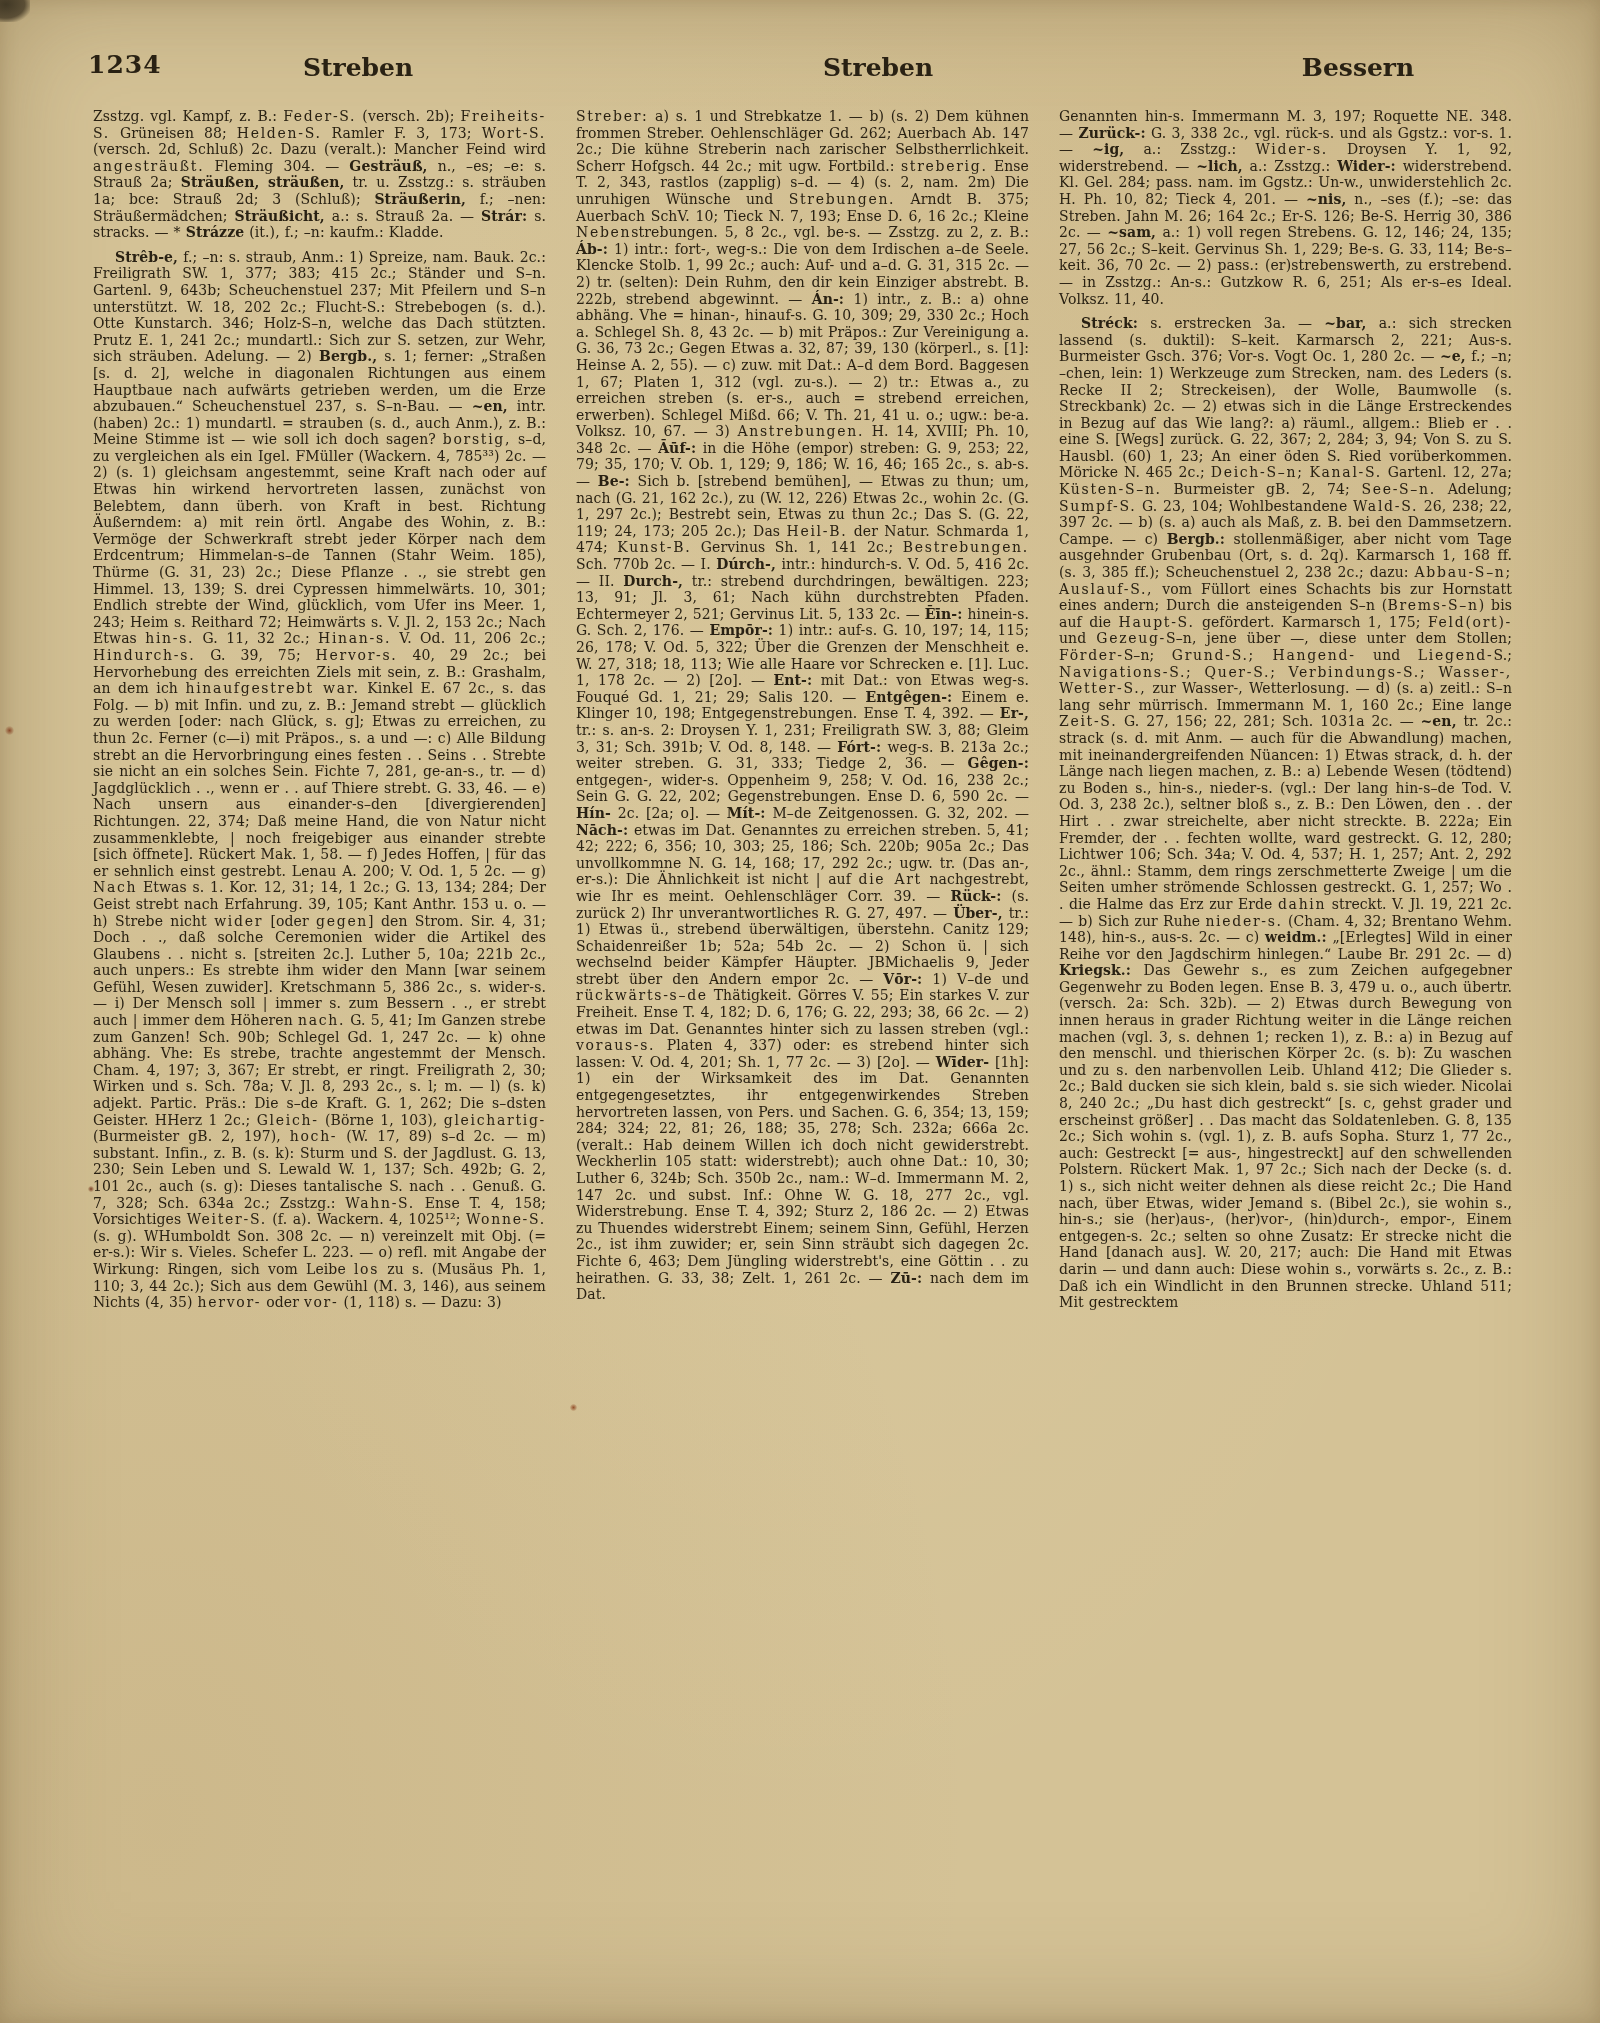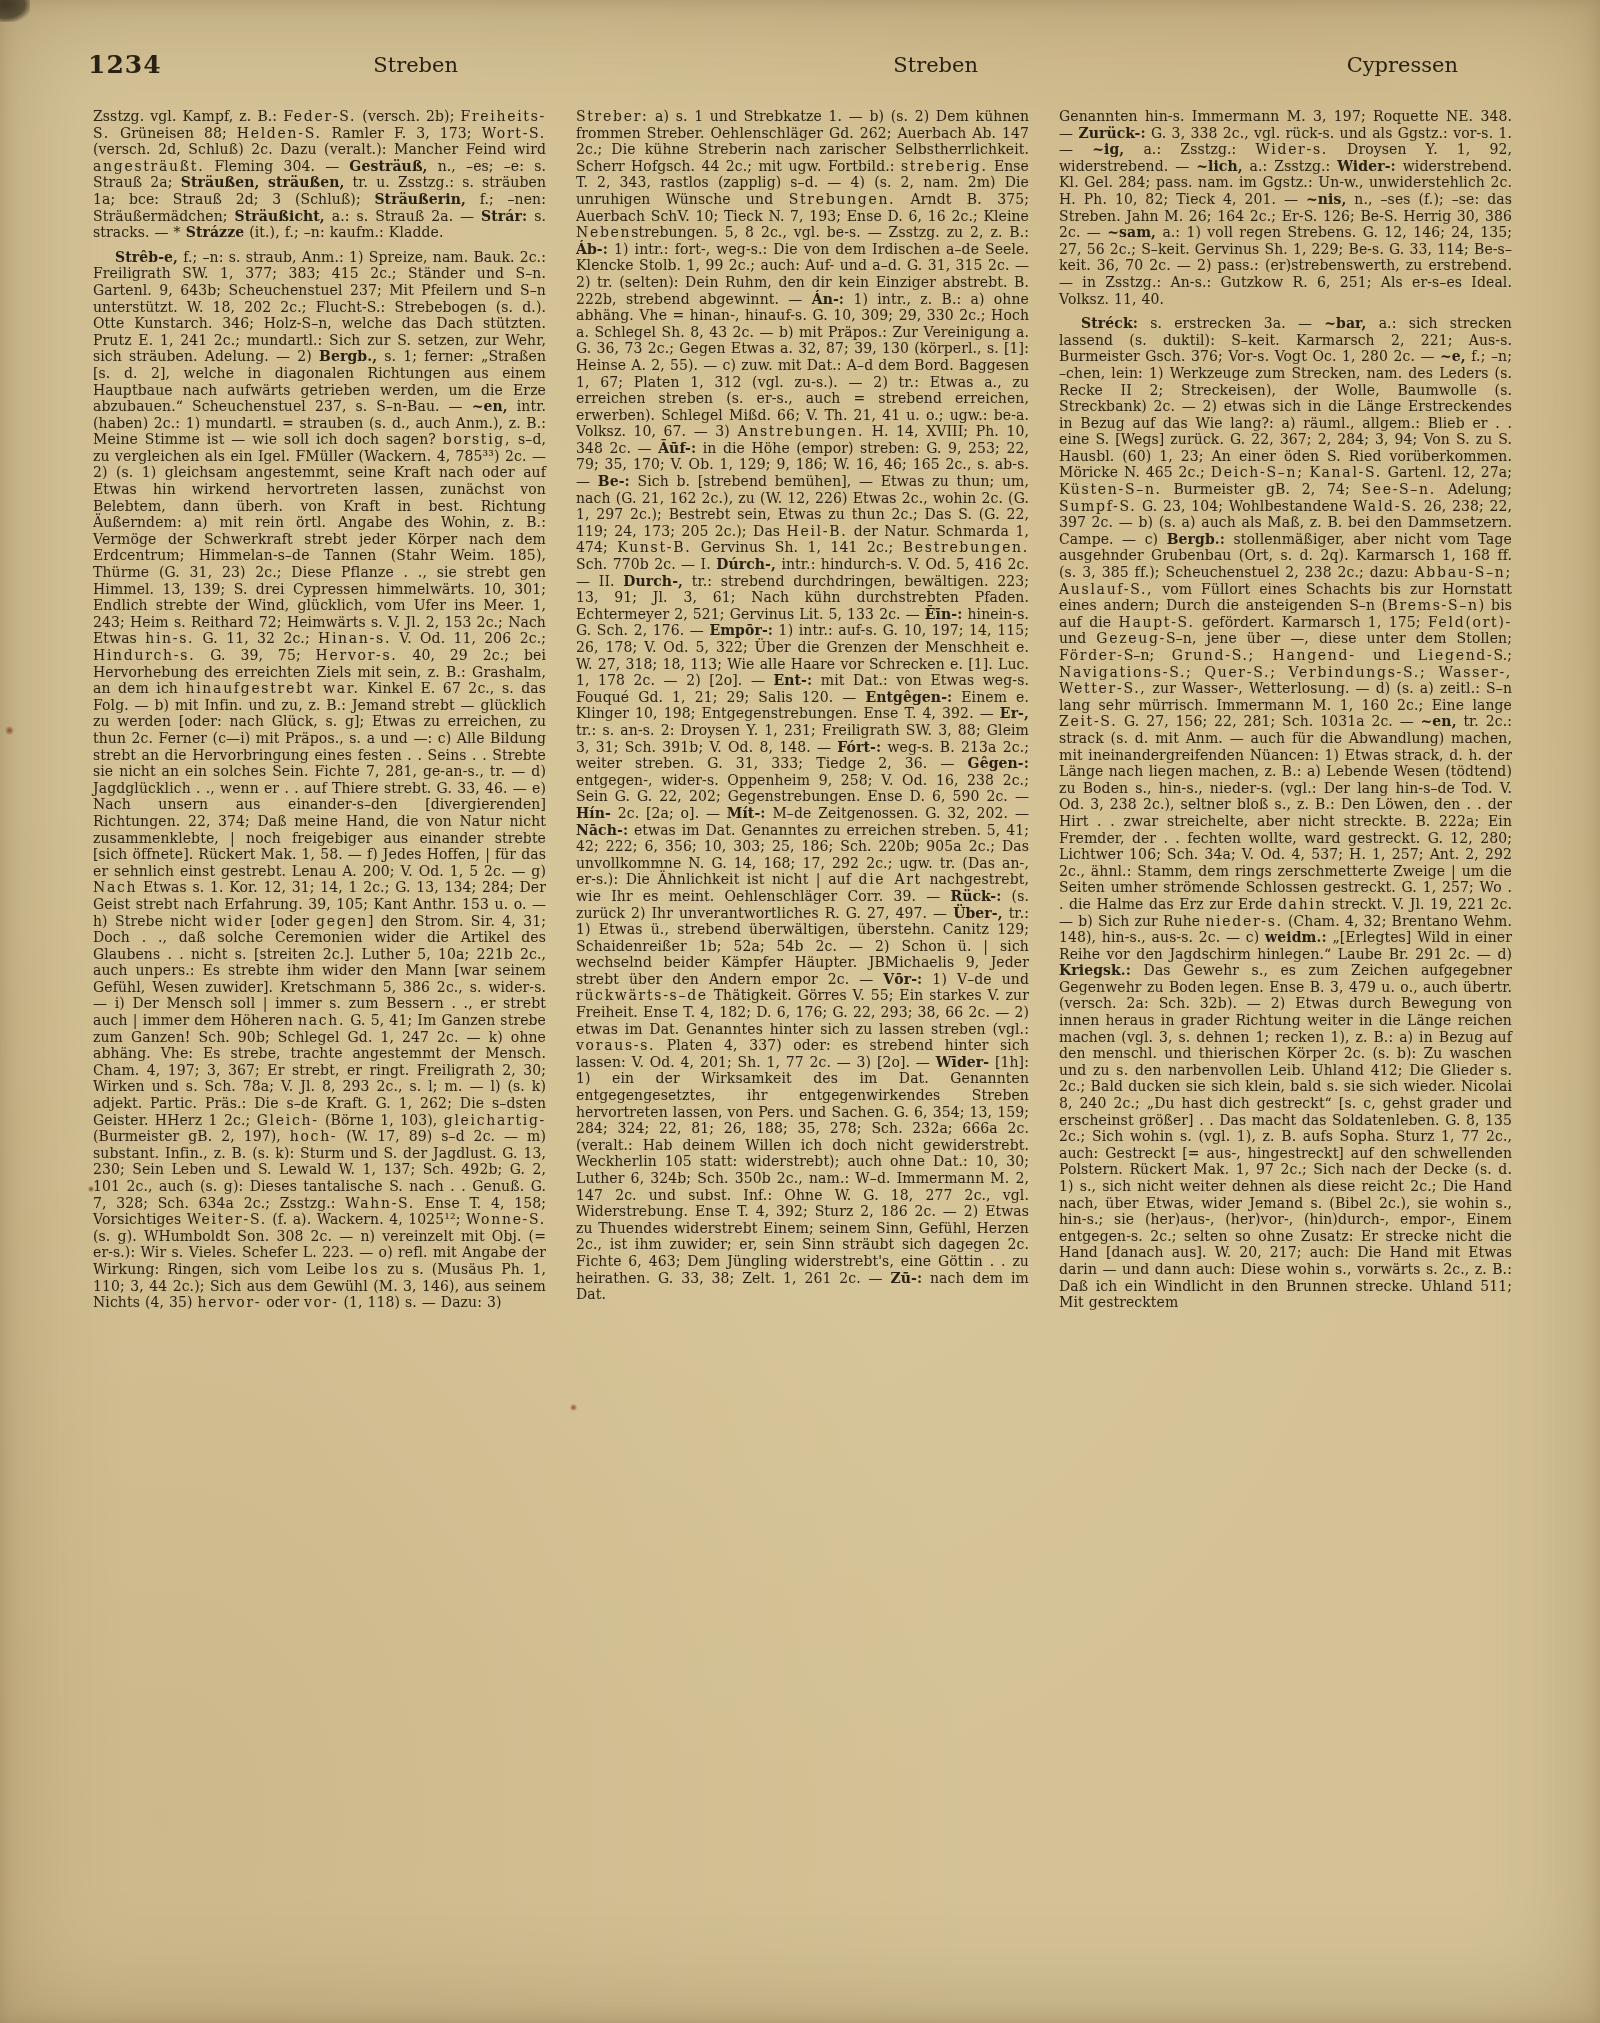--- a/index.html
+++ b/index.html
@@ -20,21 +20,21 @@
     background:radial-gradient(ellipse at 20% 20%, #2e2718 0%, #4a3f2a 55%, transparent 78%);
     opacity:.85;}
   .speck1{position:absolute;left:5px;top:726px;width:9px;height:9px;border-radius:50%;
     background:radial-gradient(circle,#8a4a2a 0%, rgba(138,74,42,0) 75%);}
   .speck2{position:absolute;left:88px;top:1186px;width:6px;height:6px;border-radius:50%;
     background:radial-gradient(circle,#7c3f24 0%, rgba(124,63,36,0) 80%);}
   .speck3{position:absolute;left:570px;top:1404px;width:7px;height:7px;border-radius:50%;
     background:radial-gradient(circle,#94512c 0%, rgba(148,81,44,0) 80%);}
   header{position:absolute;top:50px;left:0;width:1600px;height:34px;}
   .pageno{position:absolute;left:88px;top:0;font-size:25px;font-weight:bold;letter-spacing:1px;}
-  .rh{position:absolute;top:3px;width:200px;text-align:right;font-size:21px;font-weight:normal;}
+  .rh{position:absolute;top:3px;width:200px;text-align:center;font-size:25px;font-weight:bold;}
   .rh1{left:258px;}
   .rh2{left:778px;}
   .rh3{left:1258px;}
   .cols{position:absolute;left:85px;top:100px;width:1436px;display:flex;gap:14px;}
   .col{width:469px;}
   .para{
     margin:8px;
     text-align:justify;
     font-size:14px;
     line-height:16.6px;
@@ -52,21 +52,21 @@
 <div class="page">
   <div class="smudge"></div>
   <div class="speck1"></div>
   <div class="speck2"></div>
   <div class="speck3"></div>
 
   <header>
     <span class="pageno">1234</span>
     <span class="rh rh1">Streben</span>
     <span class="rh rh2">Streben</span>
-    <span class="rh rh3">Cypressen</span>
+    <span class="rh rh3">Bessern</span>
   </header>
 
   <main class="cols">
     <section class="col">
       <p class="para cont"><span>Zsstzg. vgl. Kampf, z. B.: </span><span class="seg-g">Feder-S.</span><span> (versch. 2b); </span><span class="seg-g">Freiheits-S.</span><span> Grüneisen 88; </span><span class="seg-g">Helden-S.</span><span> Ramler F. 3, 173; </span><span class="seg-g">Wort-S.</span><span> (versch. 2d, Schluß) 2c. Dazu (veralt.): Mancher Feind wird </span><span class="seg-g">angesträußt.</span><span> Fleming 304. — </span><span class="seg-b">Gesträuß,</span><span> n., –es; –e: s. Strauß 2a; </span><span class="seg-b">Sträußen, sträußen,</span><span> tr. u. Zsstzg.: s. sträuben 1a; bce: Strauß 2d; 3 (Schluß); </span><span class="seg-b">Sträußerin,</span><span> f.; –nen: Sträußermädchen; </span><span class="seg-b">Sträußicht,</span><span> a.: s. Strauß 2a. — </span><span class="seg-b">Strár:</span><span> s. stracks. — * </span><span class="seg-b">Strázze</span><span> (it.), f.; –n: kaufm.: Kladde.</span></p>
       <p class="para ind"><span class="seg-b">Strêb-e,</span><span> f.; –n: s. straub, Anm.: 1) Spreize, nam. Bauk. 2c.: Freiligrath SW. 1, 377; 383; 415 2c.; Ständer und S–n. Gartenl. 9, 643b; Scheuchenstuel 237; Mit Pfeilern und S–n unterstützt. W. 18, 202 2c.; Flucht-S.: Strebebogen (s. d.). Otte Kunstarch. 346; Holz-S–n, welche das Dach stützten. Prutz E. 1, 241 2c.; mundartl.: Sich zur S. setzen, zur Wehr, sich sträuben. Adelung. — 2) </span><span class="seg-b">Bergb.,</span><span> s. 1; ferner: „Straßen [s. d. 2], welche in diagonalen Richtungen aus einem Hauptbaue nach aufwärts getrieben werden, um die Erze abzubauen.“ Scheuchenstuel 237, s. S–n-Bau. — </span><span class="seg-b">~en,</span><span> intr. (haben) 2c.: 1) mundartl. = strauben (s. d., auch Anm.), z. B.: Meine Stimme ist — wie soll ich doch sagen? </span><span class="seg-g">borstig,</span><span> s–d, zu vergleichen als ein Igel. FMüller (Wackern. 4, 785³³) 2c. — 2) (s. 1) gleichsam angestemmt, seine Kraft nach oder auf Etwas hin wirkend hervortreten lassen, zunächst von Belebtem, dann überh. von Kraft in best. Richtung Äußerndem: a) mit rein örtl. Angabe des Wohin, z. B.: Vermöge der Schwerkraft strebt jeder Körper nach dem Erdcentrum; Himmelan-s–de Tannen (Stahr Weim. 185), Thürme (G. 31, 23) 2c.; Diese Pflanze . ., sie strebt gen Himmel. 13, 139; S. drei Cypressen himmelwärts. 10, 301; Endlich strebte der Wind, glücklich, vom Ufer ins Meer. 1, 243; Heim s. Reithard 72; Heimwärts s. V. Jl. 2, 153 2c.; Nach Etwas </span><span class="seg-g">hin-s.</span><span> G. 11, 32 2c.; </span><span class="seg-g">Hinan-s.</span><span> V. Od. 11, 206 2c.; </span><span class="seg-g">Hindurch-s.</span><span> G. 39, 75; </span><span class="seg-g">Hervor-s.</span><span> 40, 29 2c.; bei Hervorhebung des erreichten Ziels mit sein, z. B.: Grashalm, an dem ich </span><span class="seg-g">hinaufgestrebt war.</span><span> Kinkel E. 67 2c., s. das Folg. — b) mit Infin. und zu, z. B.: Jemand strebt — glücklich zu werden [oder: nach Glück, s. g]; Etwas zu erreichen, zu thun 2c. Ferner (c—i) mit Präpos., s. a und —: c) Alle Bildung strebt an die Hervorbringung eines festen . . Seins . . Strebte sie nicht an ein solches Sein. Fichte 7, 281, ge-an-s., tr. — d) Jagdglücklich . ., wenn er . . auf Thiere strebt. G. 33, 46. — e) Nach unsern aus einander-s–den [divergierenden] Richtungen. 22, 374; Daß meine Hand, die von Natur nicht zusammenklebte, | noch freigebiger aus einander strebte [sich öffnete]. Rückert Mak. 1, 58. — f) Jedes Hoffen, | für das er sehnlich einst gestrebt. Lenau A. 200; V. Od. 1, 5 2c. — g) </span><span class="seg-g">Nach</span><span> Etwas s. 1. Kor. 12, 31; 14, 1 2c.; G. 13, 134; 284; Der Geist strebt nach Erfahrung. 39, 105; Kant Anthr. 153 u. o. — h) Strebe nicht </span><span class="seg-g">wider</span><span> [oder </span><span class="seg-g">gegen</span><span>] den Strom. Sir. 4, 31; Doch . ., daß solche Ceremonien wider die Artikel des Glaubens . . nicht s. [streiten 2c.]. Luther 5, 10a; 221b 2c., auch unpers.: Es strebte ihm wider den Mann [war seinem Gefühl, Wesen zuwider]. Kretschmann 5, 386 2c., s. wider-s. — i) Der Mensch soll | immer s. zum Bessern . ., er strebt auch | immer dem Höheren </span><span class="seg-g">nach.</span><span> G. 5, 41; Im Ganzen strebe zum Ganzen! Sch. 90b; Schlegel Gd. 1, 247 2c. — k) ohne abhäng. Vhe: Es strebe, trachte angestemmt der Mensch. Cham. 4, 197; 3, 367; Er strebt, er ringt. Freiligrath 2, 30; Wirken und s. Sch. 78a; V. Jl. 8, 293 2c., s. l; m. — l) (s. k) adjekt. Partic. Präs.: Die s–de Kraft. G. 1, 262; Die s–dsten Geister. HHerz 1 2c.; </span><span class="seg-g">Gleich-</span><span> (Börne 1, 103), </span><span class="seg-g">gleichartig-</span><span> (Burmeister gB. 2, 197), </span><span class="seg-g">hoch-</span><span> (W. 17, 89) s–d 2c. — m) substant. Infin., z. B. (s. k): Sturm und S. der Jagdlust. G. 13, 230; Sein Leben und S. Lewald W. 1, 137; Sch. 492b; G. 2, 101 2c., auch (s. g): Dieses tantalische S. nach . . Genuß. G. 7, 328; Sch. 634a 2c.; Zsstzg.: </span><span class="seg-g">Wahn-S.</span><span> Ense T. 4, 158; Vorsichtiges </span><span class="seg-g">Weiter-S.</span><span> (f. a). Wackern. 4, 1025¹²; </span><span class="seg-g">Wonne-S.</span><span> (s. g). WHumboldt Son. 308 2c. — n) vereinzelt mit Obj. (= er-s.): Wir s. Vieles. Schefer L. 223. — o) refl. mit Angabe der Wirkung: Ringen, sich vom Leibe </span><span class="seg-g">los</span><span> zu s. (Musäus Ph. 1, 110; 3, 44 2c.); Sich aus dem Gewühl (M. 3, 146), aus seinem Nichts (4, 35) </span><span class="seg-g">hervor-</span><span> oder </span><span class="seg-g">vor-</span><span> (1, 118) s. — Dazu: 3)</span></p>
     </section>
     <section class="col">
       <p class="para cont"><span class="seg-g">Streber:</span><span> a) s. 1 und Strebkatze 1. — b) (s. 2) Dem kühnen frommen Streber. Oehlenschläger Gd. 262; Auerbach Ab. 147 2c.; Die kühne Streberin nach zarischer Selbstherrlichkeit. Scherr Hofgsch. 44 2c.; mit ugw. Fortbild.: </span><span class="seg-g">streberig.</span><span> Ense T. 2, 343, rastlos (zapplig) s–d. — 4) (s. 2, nam. 2m) Die unruhigen Wünsche und </span><span class="seg-g">Strebungen.</span><span> Arndt B. 375; Auerbach SchV. 10; Tieck N. 7, 193; Ense D. 6, 16 2c.; Kleine </span><span class="seg-g">Neben</span><span>strebungen. 5, 8 2c., vgl. be-s. — Zsstzg. zu 2, z. B.: </span><span class="seg-b">Áb-:</span><span> 1) intr.: fort-, weg-s.: Die von dem Irdischen a–de Seele. Klencke Stolb. 1, 99 2c.; auch: Auf- und a–d. G. 31, 315 2c. — 2) tr. (selten): Dein Ruhm, den dir kein Einziger abstrebt. B. 222b, strebend abgewinnt. — </span><span class="seg-b">Án-:</span><span> 1) intr., z. B.: a) ohne abhäng. Vhe = hinan-, hinauf-s. G. 10, 309; 29, 330 2c.; Hoch a. Schlegel Sh. 8, 43 2c. — b) mit Präpos.: Zur Vereinigung a. G. 36, 73 2c.; Gegen Etwas a. 32, 87; 39, 130 (körperl., s. [1]: Heinse A. 2, 55). — c) zuw. mit Dat.: A–d dem Bord. Baggesen 1, 67; Platen 1, 312 (vgl. zu-s.). — 2) tr.: Etwas a., zu erreichen streben (s. er-s., auch = strebend erreichen, erwerben). Schlegel Mißd. 66; V. Th. 21, 41 u. o.; ugw.: be-a. Volksz. 10, 67. — 3) </span><span class="seg-g">Anstrebungen.</span><span> H. 14, XVIII; Ph. 10, 348 2c. — </span><span class="seg-b">Āūf-:</span><span> in die Höhe (empor) streben: G. 9, 253; 22, 79; 35, 170; V. Ob. 1, 129; 9, 186; W. 16, 46; 165 2c., s. ab-s. — </span><span class="seg-b">Be-:</span><span> Sich b. [strebend bemühen], — Etwas zu thun; um, nach (G. 21, 162 2c.), zu (W. 12, 226) Etwas 2c., wohin 2c. (G. 1, 297 2c.); Bestrebt sein, Etwas zu thun 2c.; Das S. (G. 22, 119; 24, 173; 205 2c.); Das </span><span class="seg-g">Heil-B.</span><span> der Natur. Schmarda 1, 474; </span><span class="seg-g">Kunst-B.</span><span> Gervinus Sh. 1, 141 2c.; </span><span class="seg-g">Bestrebungen.</span><span> Sch. 770b 2c. — I. </span><span class="seg-b">Dúrch-,</span><span> intr.: hindurch-s. V. Od. 5, 416 2c. — II. </span><span class="seg-b">Durch-,</span><span> tr.: strebend durchdringen, bewältigen. 223; 13, 91; Jl. 3, 61; Nach kühn durchstrebten Pfaden. Echtermeyer 2, 521; Gervinus Lit. 5, 133 2c. — </span><span class="seg-b">Ēīn-:</span><span> hinein-s. G. Sch. 2, 176. — </span><span class="seg-b">Empōr-:</span><span> 1) intr.: auf-s. G. 10, 197; 14, 115; 26, 178; V. Od. 5, 322; Über die Grenzen der Menschheit e. W. 27, 318; 18, 113; Wie alle Haare vor Schrecken e. [1]. Luc. 1, 178 2c. — 2) [2o]. — </span><span class="seg-b">Ent-:</span><span> mit Dat.: von Etwas weg-s. Fouqué Gd. 1, 21; 29; Salis 120. — </span><span class="seg-b">Entgêgen-:</span><span> Einem e. Klinger 10, 198; Entgegenstrebungen. Ense T. 4, 392. — </span><span class="seg-b">Er-,</span><span> tr.: s. an-s. 2: Droysen Y. 1, 231; Freiligrath SW. 3, 88; Gleim 3, 31; Sch. 391b; V. Od. 8, 148. — </span><span class="seg-b">Fórt-:</span><span> weg-s. B. 213a 2c.; weiter streben. G. 31, 333; Tiedge 2, 36. — </span><span class="seg-b">Gêgen-:</span><span> entgegen-, wider-s. Oppenheim 9, 258; V. Od. 16, 238 2c.; Sein G. G. 22, 202; Gegenstrebungen. Ense D. 6, 590 2c. — </span><span class="seg-b">Hín-</span><span> 2c. [2a; o]. — </span><span class="seg-b">Mít-:</span><span> M–de Zeitgenossen. G. 32, 202. — </span><span class="seg-b">Nāch-:</span><span> etwas im Dat. Genanntes zu erreichen streben. 5, 41; 42; 222; 6, 356; 10, 303; 25, 186; Sch. 220b; 905a 2c.; Das unvollkommne N. G. 14, 168; 17, 292 2c.; ugw. tr. (Das an-, er-s.): Die Ähnlichkeit ist nicht | auf </span><span class="seg-g">die Art</span><span> nachgestrebt, wie Ihr es meint. Oehlenschläger Corr. 39. — </span><span class="seg-b">Rück-:</span><span> (s. zurück 2) Ihr unverantwortliches R. G. 27, 497. — </span><span class="seg-b">Über-,</span><span> tr.: 1) Etwas ü., strebend überwältigen, überstehn. Canitz 129; Schaidenreißer 1b; 52a; 54b 2c. — 2) Schon ü. | sich wechselnd beider Kämpfer Häupter. JBMichaelis 9, Jeder strebt über den Andern empor 2c. — </span><span class="seg-b">Vōr-:</span><span> 1) V–de und </span><span class="seg-g">rückwärts-s–de</span><span> Thätigkeit. Görres V. 55; Ein starkes V. zur Freiheit. Ense T. 4, 182; D. 6, 176; G. 22, 293; 38, 66 2c. — 2) etwas im Dat. Genanntes hinter sich zu lassen streben (vgl.: </span><span class="seg-g">voraus-s.</span><span> Platen 4, 337) oder: es strebend hinter sich lassen: V. Od. 4, 201; Sh. 1, 77 2c. — 3) [2o]. — </span><span class="seg-b">Wīder-</span><span> [1h]: 1) ein der Wirksamkeit des im Dat. Genannten entgegengesetztes, ihr entgegenwirkendes Streben hervortreten lassen, von Pers. und Sachen. G. 6, 354; 13, 159; 284; 324; 22, 81; 26, 188; 35, 278; Sch. 232a; 666a 2c. (veralt.: Hab deinem Willen ich doch nicht gewiderstrebt. Weckherlin 105 statt: widerstrebt); auch ohne Dat.: 10, 30; Luther 6, 324b; Sch. 350b 2c., nam.: W–d. Immermann M. 2, 147 2c. und subst. Inf.: Ohne W. G. 18, 277 2c., vgl. Widerstrebung. Ense T. 4, 392; Sturz 2, 186 2c. — 2) Etwas zu Thuendes widerstrebt Einem; seinem Sinn, Gefühl, Herzen 2c., ist ihm zuwider; er, sein Sinn sträubt sich dagegen 2c. Fichte 6, 463; Dem Jüngling widerstrebt's, eine Göttin . . zu heirathen. G. 33, 38; Zelt. 1, 261 2c. — </span><span class="seg-b">Zū-:</span><span> nach dem im Dat.</span></p>
     </section>

